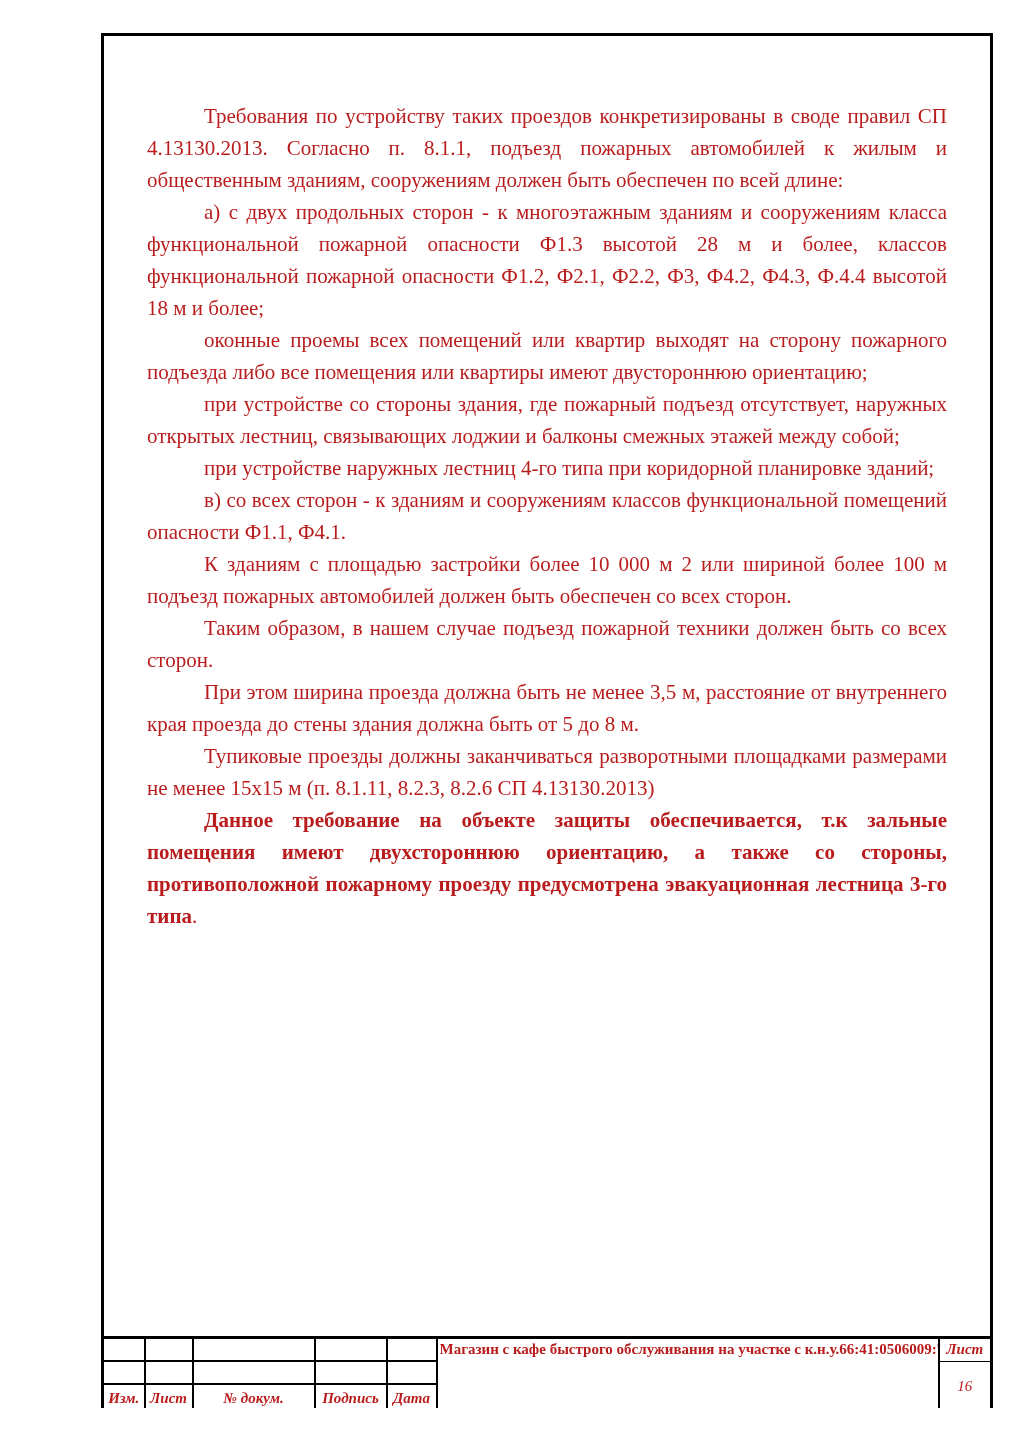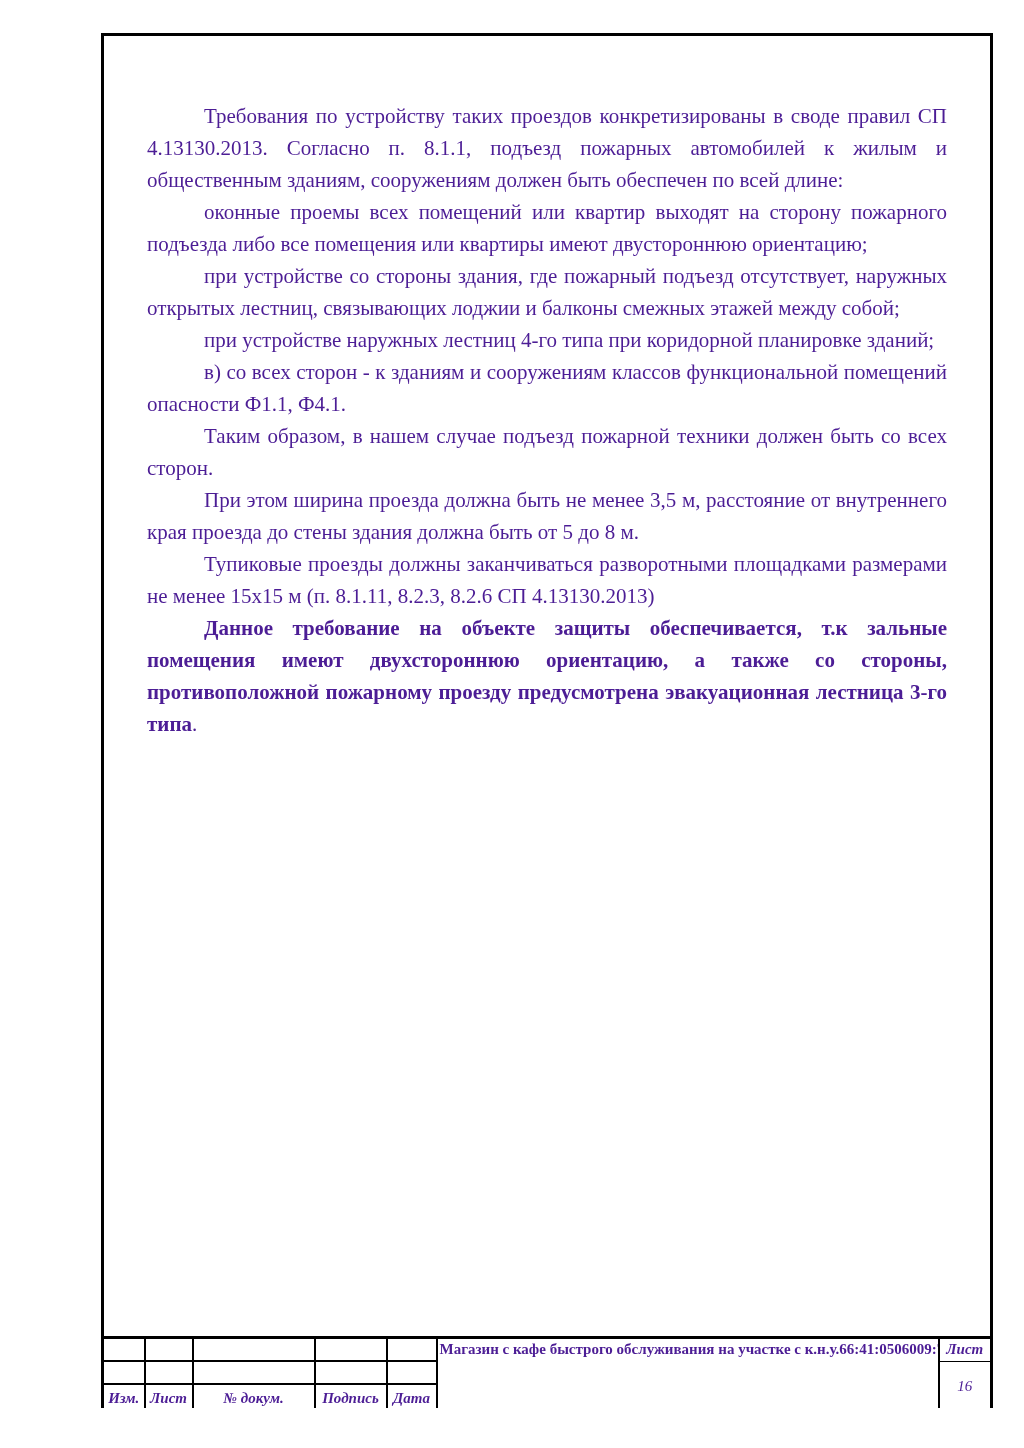--- a/index.html
+++ b/index.html
@@ -5,21 +5,21 @@
   html, body {
     margin: 0;
     padding: 0;
     background: #ffffff;
   }
   .page {
     position: relative;
     width: 1024px;
     height: 1408px;
     background: #ffffff;
-    color: #4c1d95;
+    color: #b91c1c;
     font-family: "Liberation Serif", serif;
     overflow: hidden;
   }
   .frame {
     position: absolute;
     left: 101px;
     top: 33px;
     width: 892px;
     height: 1381px;
     border: 3px solid #000000;
@@ -90,24 +90,26 @@
   }
 </style>
 </head>
 <body>
 
 <div class="page">
   <div class="frame">
 
     <div class="content">
       <p class="para">Требования по устройству таких проездов конкретизированы в своде правил СП 4.13130.2013. Согласно п. 8.1.1, подъезд пожарных автомобилей к жилым и общественным зданиям, сооружениям должен быть обеспечен по всей длине:</p>
+      <p class="para">а) с двух продольных сторон - к многоэтажным зданиям и сооружениям класса функциональной пожарной опасности Ф1.3 высотой 28 м и более, классов функциональной пожарной опасности Ф1.2, Ф2.1, Ф2.2, Ф3, Ф4.2, Ф4.3, Ф.4.4 высотой 18 м и более;</p>
       <p class="para">оконные проемы всех помещений или квартир выходят на сторону пожарного подъезда либо все помещения или квартиры имеют двустороннюю ориентацию;</p>
       <p class="para">при устройстве со стороны здания, где пожарный подъезд отсутствует, наружных открытых лестниц, связывающих лоджии и балконы смежных этажей между собой;</p>
       <p class="para">при устройстве наружных лестниц 4-го типа при коридорной планировке зданий;</p>
       <p class="para">в) со всех сторон - к зданиям и сооружениям классов функциональной помещений опасности Ф1.1, Ф4.1.</p>
+      <p class="para">К зданиям с площадью застройки более 10 000 м 2 или шириной более 100 м подъезд пожарных автомобилей должен быть обеспечен со всех сторон.</p>
       <p class="para">Таким образом, в нашем случае подъезд пожарной техники должен быть со всех сторон.</p>
       <p class="para">При этом ширина проезда должна быть не менее 3,5 м, расстояние от внутреннего края проезда до стены здания должна быть от 5 до 8 м.</p>
       <p class="para">Тупиковые проезды должны заканчиваться разворотными площадками размерами не менее 15х15 м (п. 8.1.11, 8.2.3, 8.2.6 СП 4.13130.2013)</p>
       <p class="para bold"><span>Данное требование на объекте защиты обеспечивается, т.к зальные помещения имеют двухстороннюю ориентацию, а также со стороны, противоположной пожарному проезду предусмотрена эвакуационная лестница 3-го типа</span><span class="suffix">.</span></p>
     </div>
 
     <table class="stamp">
       <colgroup>
         <col style="width:42px">
         <col style="width:48px">

